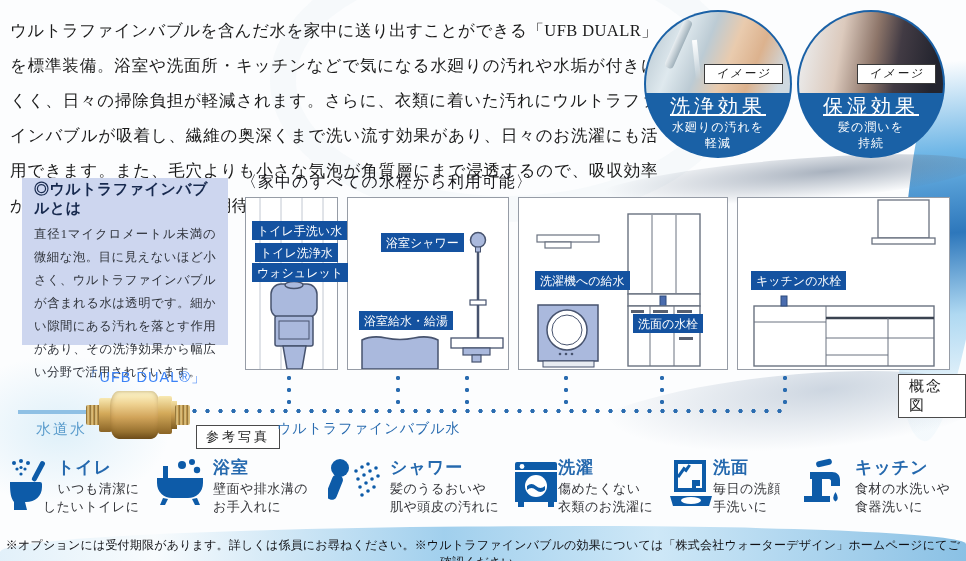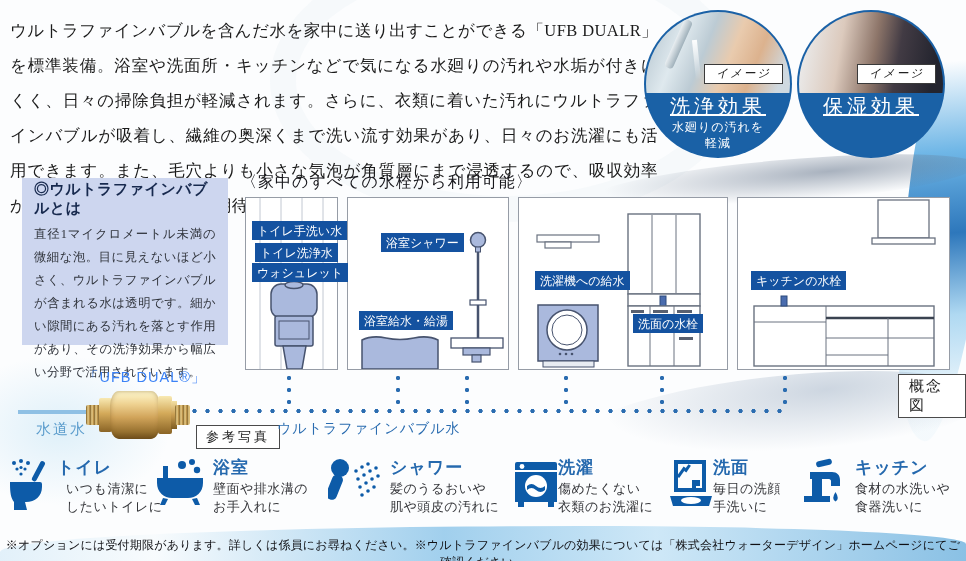--- a/index.html
+++ b/index.html
@@ -112,20 +112,22 @@
       <div class="effect-title">洗浄効果</div>
       <div class="effect-desc">水廻りの汚れを
 軽減</div>
     </div>
   </div>
   <div class="effect" style="left:799px;">
     <div class="photo photo-moist"></div>
     <div class="img-tag">イメージ</div>
     <div class="effect-text">
       <div class="effect-title">保湿効果</div>
+      <div class="effect-desc">髪の潤いを
+持続</div>
     </div>
   </div>
 
   <div class="info-box">
     <div class="info-title">◎ウルトラファインバブルとは</div>
     <div class="info-body">直径1マイクロメートル未満の微細な泡。目に見えないほど小さく、ウルトラファインバブルが含まれる水は透明です。細かい隙間にある汚れを落とす作用があり、その洗浄効果から幅広い分野で活用されています。</div>
   </div>
 
   <div class="diagram-heading">〈家中のすべての水栓から利用可能〉</div>
 
@@ -253,21 +255,21 @@
         <circle cx="20" cy="5" r="2"></circle>
       <circle cx="9" cy="11" r="1.6"></circle>
         <circle cx="13" cy="9.5" r="1.6"></circle>
         <circle cx="17" cy="11" r="1.6"></circle>
       <circle cx="13" cy="16" r="1.6"></circle>
       <rect x="28" y="2" width="5" height="22" rx="2" transform="rotate(28 30 13)"></rect>
       <path d="M2 24 h30 a2 2 0 0 1 2 2 v3 c0 9 -7 15 -16 15 h-1 l2 8 h-13 v-8 c-3 -4 -4 -9 -4 -18 z"></path>
     </g>
   </svg>
   <div class="usage-title" style="left:57px;">トイレ</div>
-  <div class="usage-desc" style="left:66px;">いつも清潔に
+  <div class="usage-desc" style="left:43px;text-align:right;">いつも清潔に
 したいトイレに</div>
 
   <svg class="usage-icon" style="left:155px;" width="50" height="52" viewBox="0 0 50 52">
     <g fill="#0d5ba8">
       <circle cx="27" cy="7" r="4"></circle>
         <circle cx="37" cy="4" r="3"></circle>
         <circle cx="42" cy="12" r="3.2"></circle>
       <path d="M8 8 h5 v12 h-5 z"></path>
       <path d="M2 20 h46 v5 c0 9 -7 15 -15 15 h-16 c-8 0 -15 -6 -15 -15 z"></path>
       <path d="M8 40 l-3 7 h5 l3 -6 z"></path>

